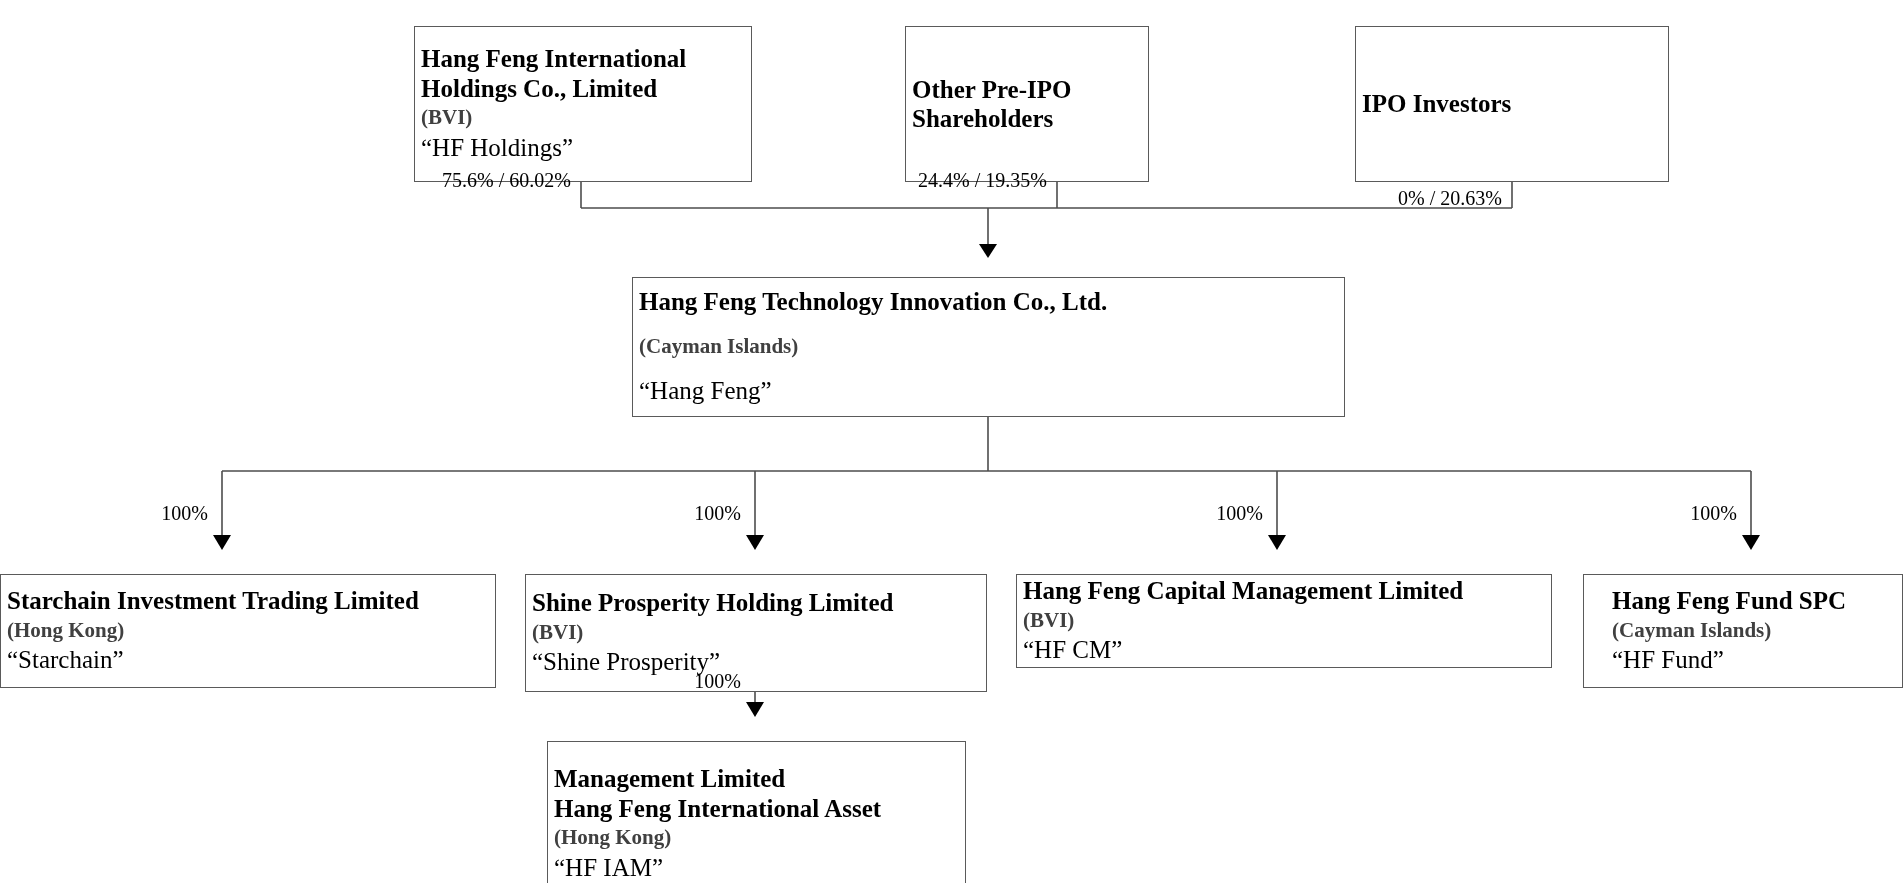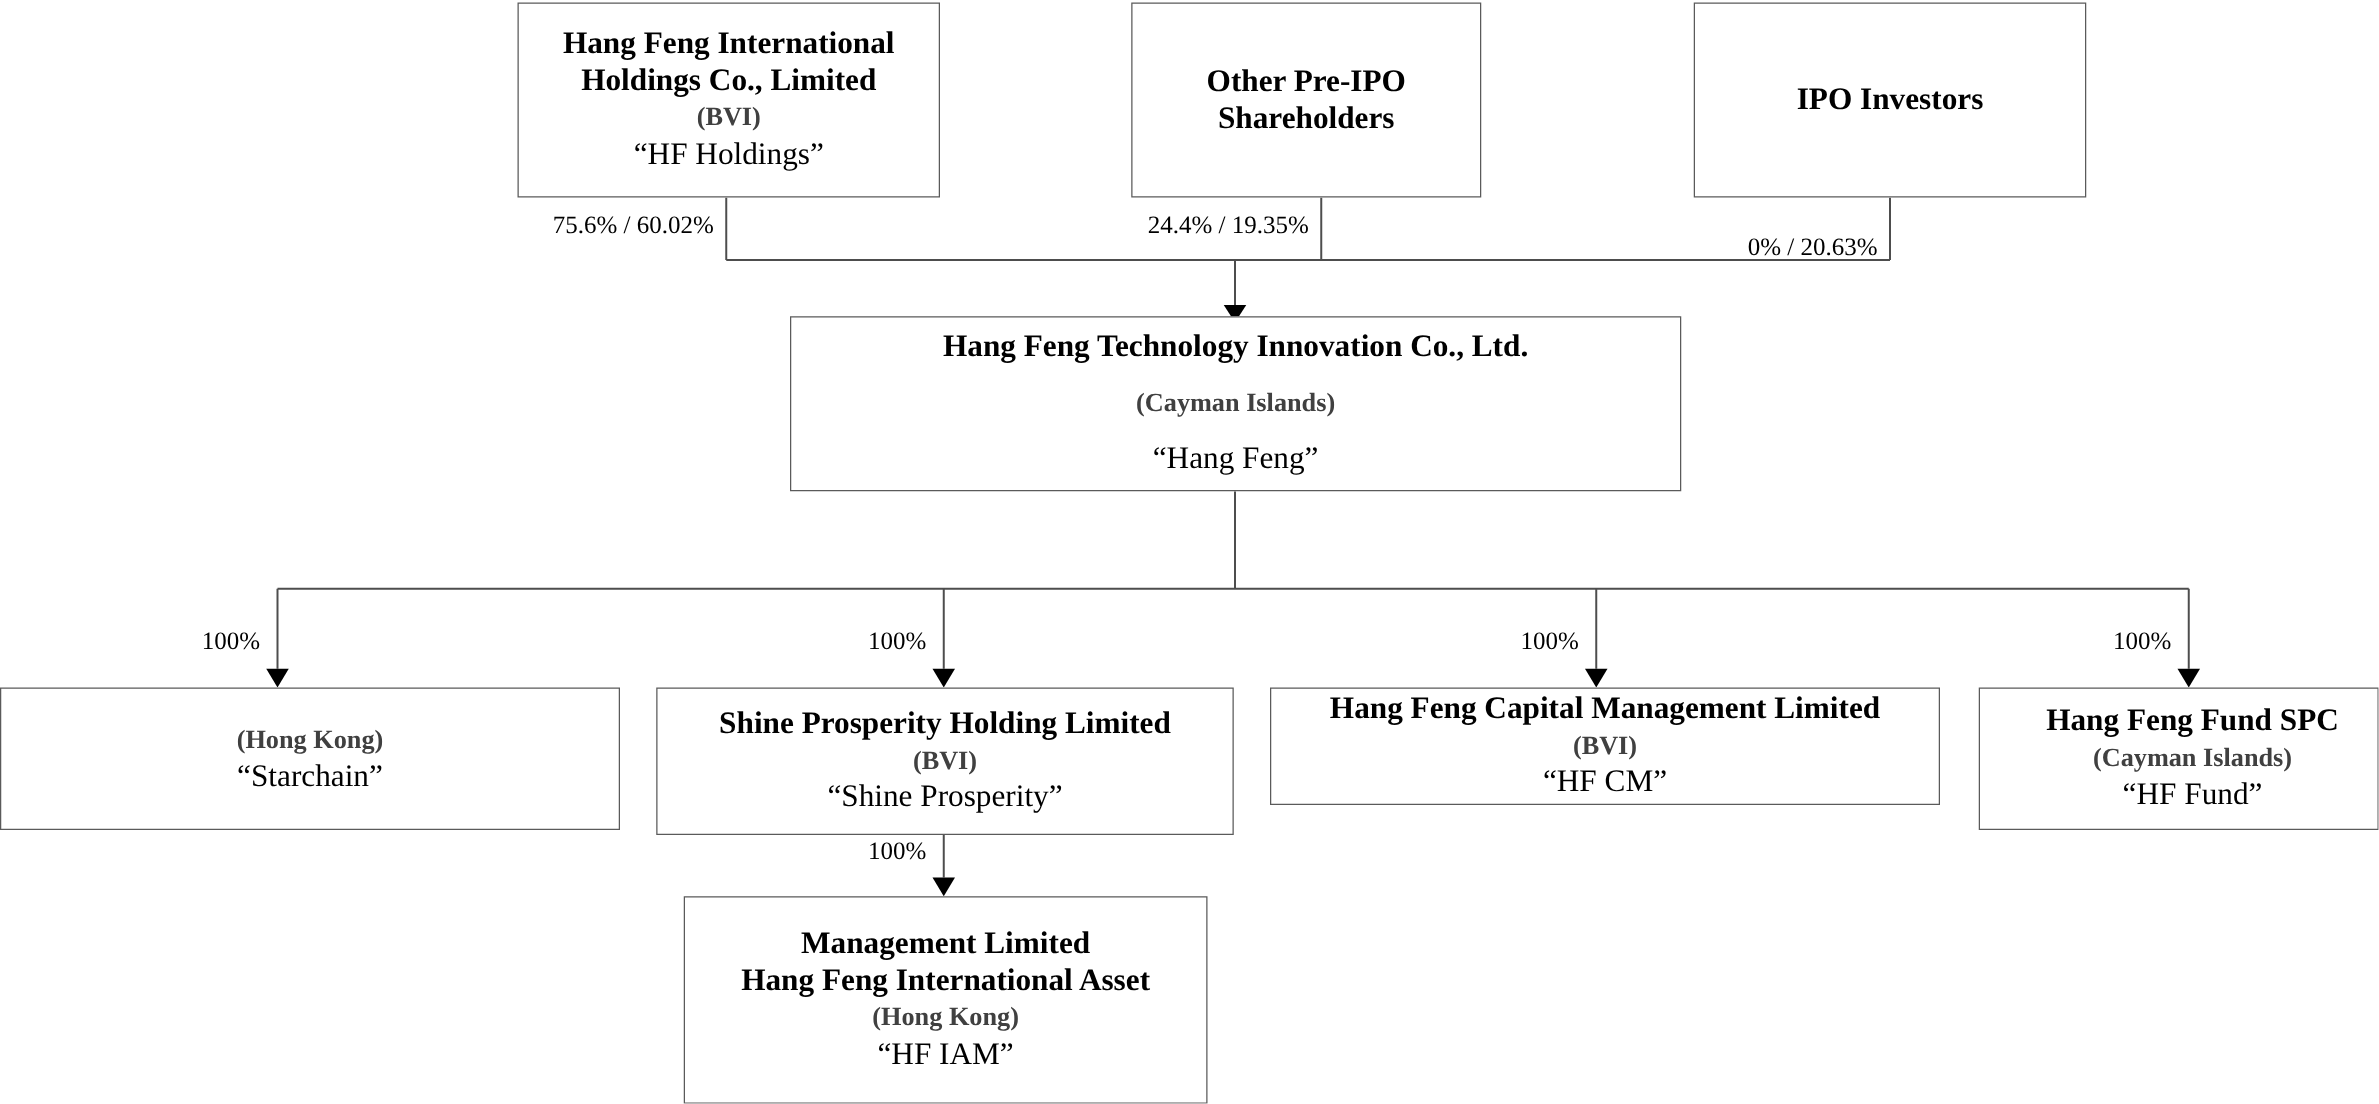--- a/index.html
+++ b/index.html
@@ -16,24 +16,25 @@
     font-family: "Liberation Serif", "DejaVu Serif", serif;
     overflow: hidden;
   }
   .entity-box {
     position: absolute;
     box-sizing: border-box;
     border: 1.5px solid #5a5a5a;
     background: #ffffff;
     display: flex;
     flex-direction: column;
-    align-items: center;
+    align-items: flex-start;
     justify-content: center;
     text-align: center;
     padding: 4px 6px;
+    margin-top: 24px;
   }
   .entity-name {
     font-weight: bold;
     font-size: 25px;
     line-height: 1.18;
     color: #000000;
     white-space: nowrap;
   }
   .entity-name.wrap {
     white-space: normal;
@@ -117,40 +118,41 @@
     <polygon class="arrowhead" points="746,702 764,702 755,717"></polygon>
   </svg>
 
   <div class="entity-box" style="left:414px; top:2px; width:338px; height:156px;">
     <div class="entity-name wrap">Hang Feng International</div>
     <div class="entity-name wrap">Holdings Co., Limited</div>
     <div class="entity-juris">(BVI)</div>
     <div class="entity-alias">“HF Holdings”</div>
   </div>
 
-  <div class="entity-box" style="left:905px; top:2px; width:280px; height:156px;">
+  <div class="entity-box" style="left:905px; top:2px; width:244px; height:156px;">
     <div class="entity-name wrap">Other Pre-IPO</div>
     <div class="entity-name wrap">Shareholders</div>
   </div>
 
   <div class="entity-box" style="left:1355px; top:2px; width:314px; height:156px;">
     <div class="entity-name wrap">IPO Investors</div>
   </div>
 
   <div class="edge-label" style="left:359px; top:169px; width:212px;">75.6% / 60.02%</div>
   <div class="edge-label" style="left:840px; top:169px; width:207px;">24.4% / 19.35%</div>
   <div class="edge-label" style="left:1340px; top:187px; width:162px;">0% / 20.63%</div>
 
   <div class="entity-box" style="left:632px; top:253px; width:713px; height:140px;gap:15px;">
     <div class="entity-name">Hang Feng Technology Innovation Co., Ltd.</div>
     <div class="entity-juris">(Cayman Islands)</div>
     <div class="entity-alias">“Hang Feng”</div>
   </div>
 
   <div class="entity-box" style="left:0px; top:550px; width:496px; height:114px;">
+    <div class="entity-name">Starchain Investment Trading Limited</div>
     <div class="entity-juris">(Hong Kong)</div>
     <div class="entity-alias">“Starchain”</div>
   </div>
 
   <div class="entity-box" style="left:525px; top:550px; width:462px; height:118px;">
     <div class="entity-name">Shine Prosperity Holding Limited</div>
     <div class="entity-juris">(BVI)</div>
     <div class="entity-alias">“Shine Prosperity”</div>
   </div>
 

